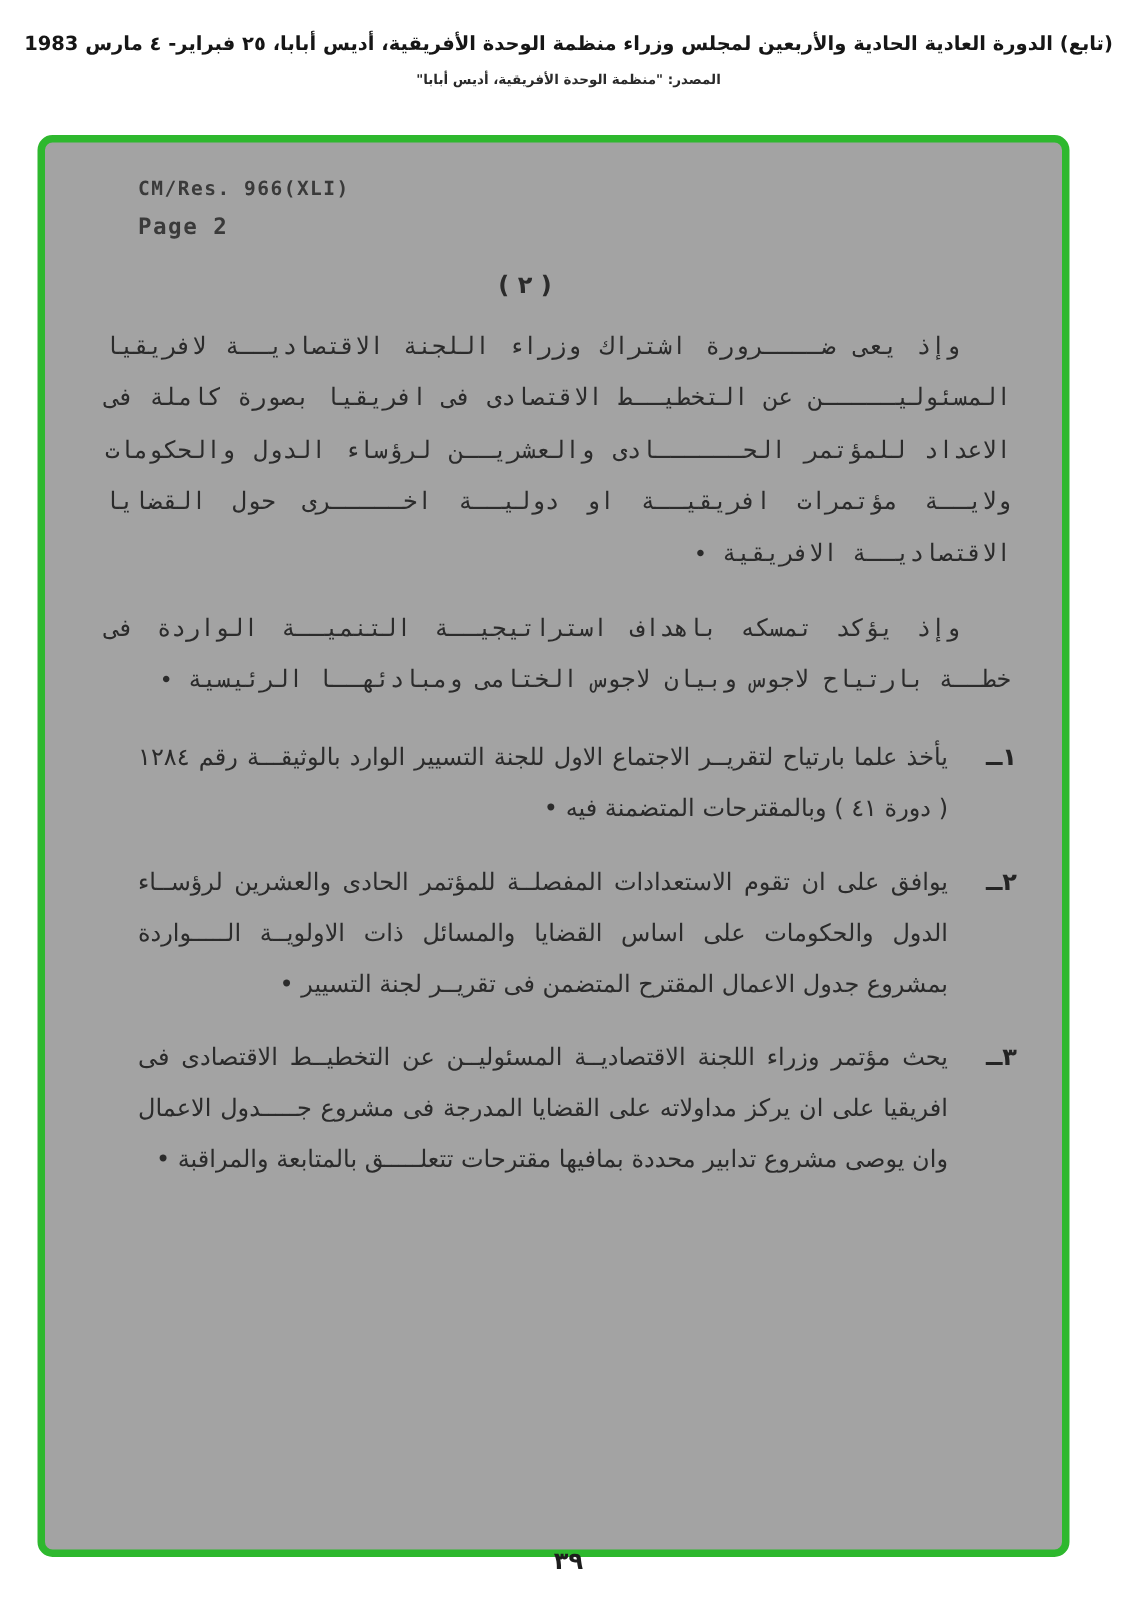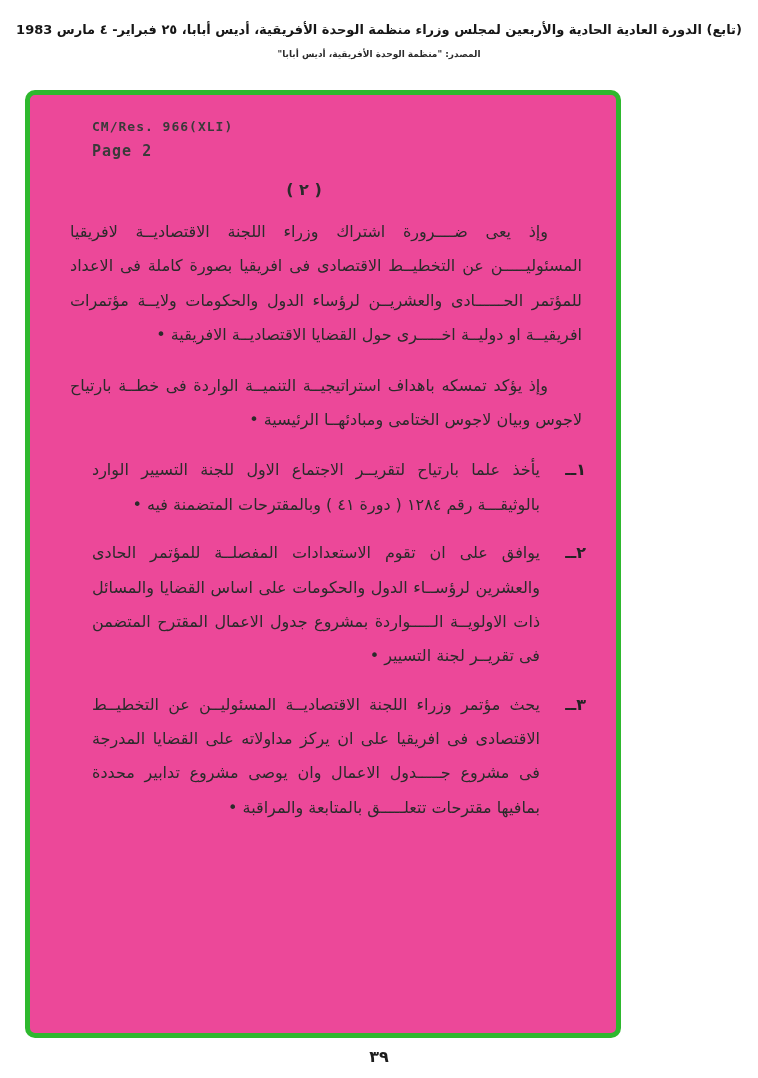--- a/index.html
+++ b/index.html
@@ -27,25 +27,25 @@
     top: 49px; left: 0; right: 0;
     direction: rtl;
     text-align: center;
     font-size: 9px;
     font-weight: bold;
     color: #2a2a2a;
   }
   .green-box {
     position: absolute;
     left: 25px; top: 90px;
-    width: 596px; height: 948px;
+    width: 688px; height: 948px;
     box-sizing: border-box;
     border: 5px solid var(--border-green, #2eb82e);
     border-radius: 10px;
-    background: #ec4899;
+    background: #a3a3a3;
     padding: 18px 30px 0 32px;
     overflow: hidden;
   }
   .doc-ref {
     font-family: "DejaVu Sans Mono", monospace;
     font-size: 13px;
     font-weight: bold;
     letter-spacing: 1px;
     color: #3a3a3a;
     margin: 6px 0 8px 30px;
@@ -67,20 +67,21 @@
     margin: 8px 40px 16px 0;
   }
   .para {
     direction: rtl;
     text-align: justify;
     font-size: 16px;
     line-height: 2.15;
     color: #2b2b2b;
     margin: 16px 4px 16px 8px;
     text-indent: 34px;
+    font-family: Liberation Mono, monospace;
   }
   .item {
     direction: rtl;
     display: flex;
     font-size: 16px;
     line-height: 2.15;
     color: #2b2b2b;
     margin: 0 0 14px 8px;
     padding-left: 22px;
   }
@@ -88,21 +89,21 @@
     flex: 0 0 46px;
     font-weight: bold;
     color: #242424;
   }
   .item .txt {
     flex: 1;
     text-align: justify;
   }
   .bottom-number {
     position: absolute;
-    bottom: 12px; left: 0; right: 0;
+    bottom: 28px; left: 0; right: 0;
     text-align: center;
     font-size: 16px;
     font-weight: bold;
     color: #1d1d1d;
   }
 </style>
 </head>
 <body>
 
 <div class="top-header">(تابع)  الدورة العادية الحادية والأربعين لمجلس وزراء منظمة الوحدة الأفريقية، أديس أبابا، ٢٥ فبراير- ٤ مارس 1983</div>

